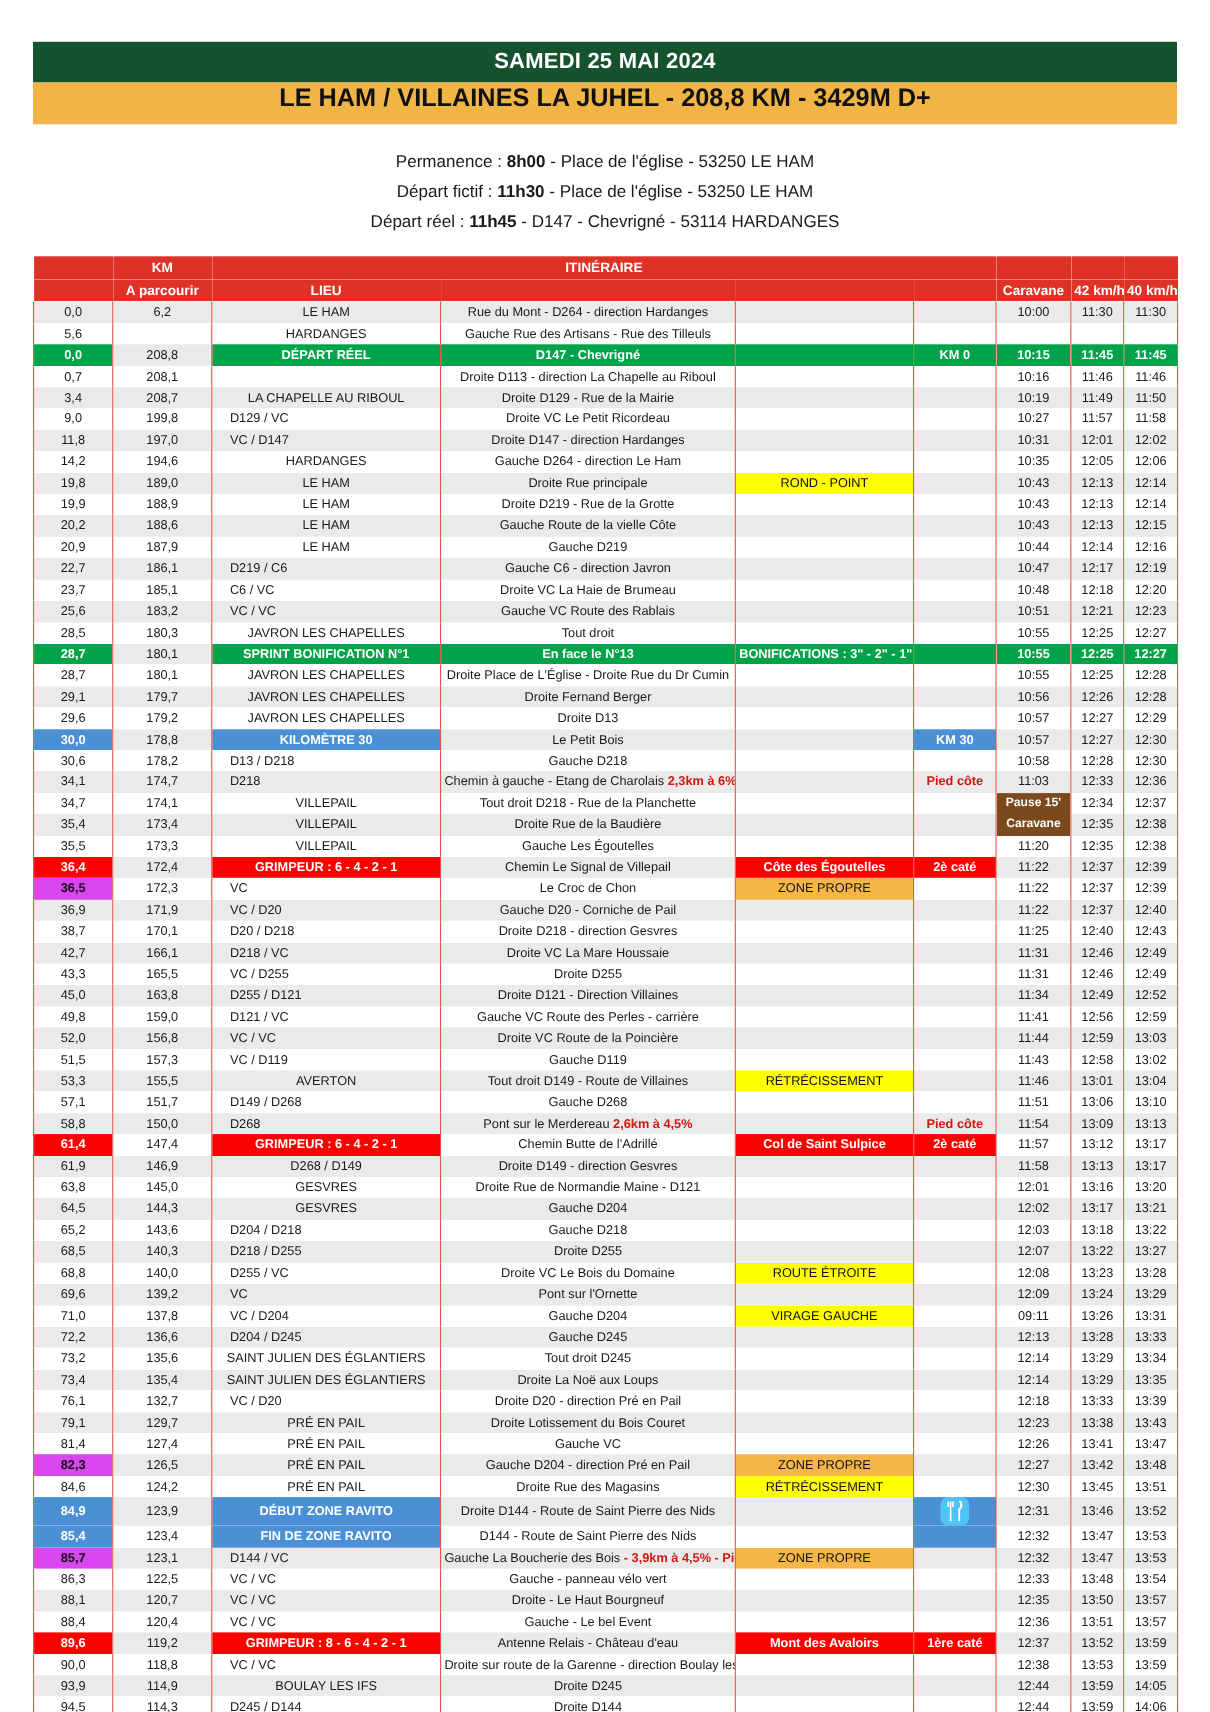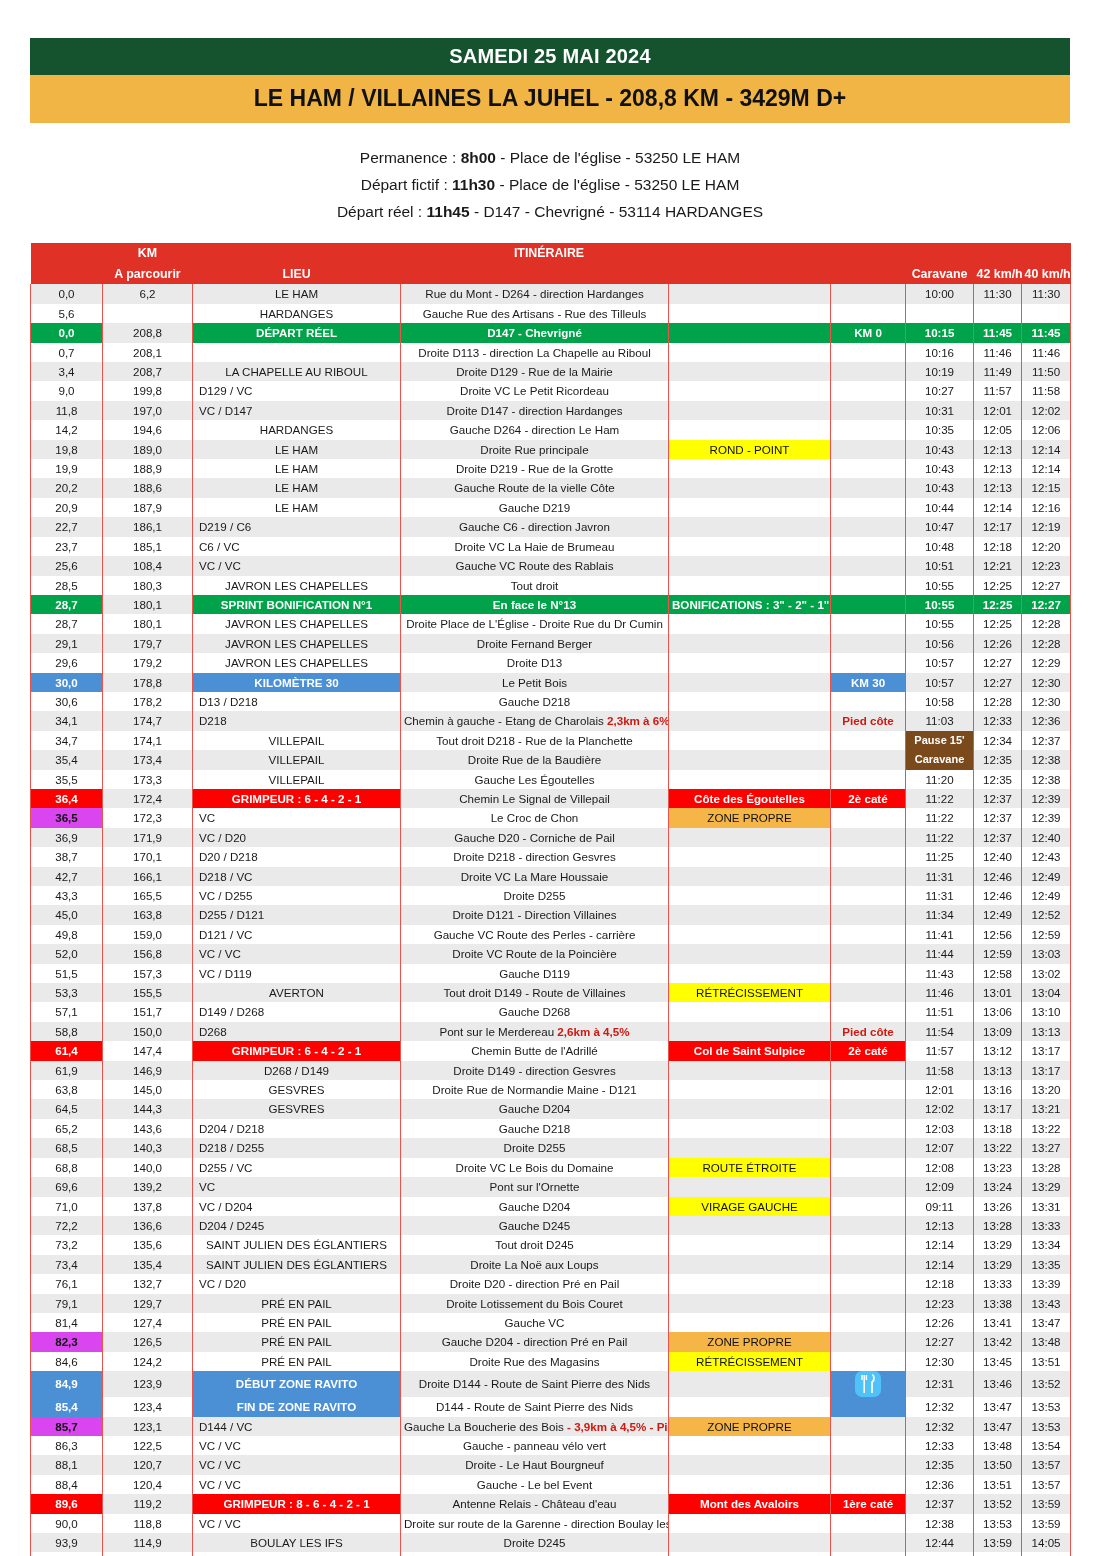--- a/index.html
+++ b/index.html
@@ -22,21 +22,21 @@
     letter-spacing: .2px;
     padding: 7px 0 8px 0;
     line-height: 1.1;
   }
   .banner-orange {
     background: #f0b545;
     color: #111111;
     text-align: center;
     font-size: 23px;
     font-weight: bold;
-    padding: 10px 0 12px 0;
+    padding: 0 0 12px 0;
     line-height: 1.15;
   }
 
   
   .info-block {
     text-align: center;
     margin-top: 22px;
     margin-bottom: 18px;
   }
   .info-line {
@@ -99,21 +99,21 @@
 
   td.km       { text-align: center; }
   td.apar     { text-align: center; }
   td.lieu     { text-align: center; }
   td.route    { text-align: center; }
   td.note     { text-align: center; font-weight: bold; }
   td.cat      { text-align: center; font-weight: bold; }
   td.carav, td.v42, td.v40 { text-align: center; }
 
   
-  td.lieu.left { text-align: left; padding-left: 6px; }
+  td.lieu.left { text-align: left; padding-left: 16px; }
 
   
   
   tr.r.green td.km,
   tr.r.green td.lieu,
   tr.r.green td.route,
   tr.r.green td.note,
   tr.r.green td.cat,
   tr.r.green td.carav,
   tr.r.green td.v42,
@@ -377,21 +377,21 @@
             <td class="lieu left">C6 / VC</td>
             <td class="route">Droite VC La Haie de Brumeau</td>
             <td class="note"></td>
             <td class="cat"></td>
             <td class="carav">10:48</td>
             <td class="v42">12:18</td>
             <td class="v40">12:20</td>
           </tr>
           <tr class="r odd ">
             <td class="km">25,6</td>
-            <td class="apar">108,4</td>
+            <td class="apar">183,2</td>
             <td class="lieu left">VC / VC</td>
             <td class="route">Gauche VC  Route des Rablais</td>
             <td class="note"></td>
             <td class="cat"></td>
             <td class="carav">10:51</td>
             <td class="v42">12:21</td>
             <td class="v40">12:23</td>
           </tr>
           <tr class="r even ">
             <td class="km">28,5</td>

